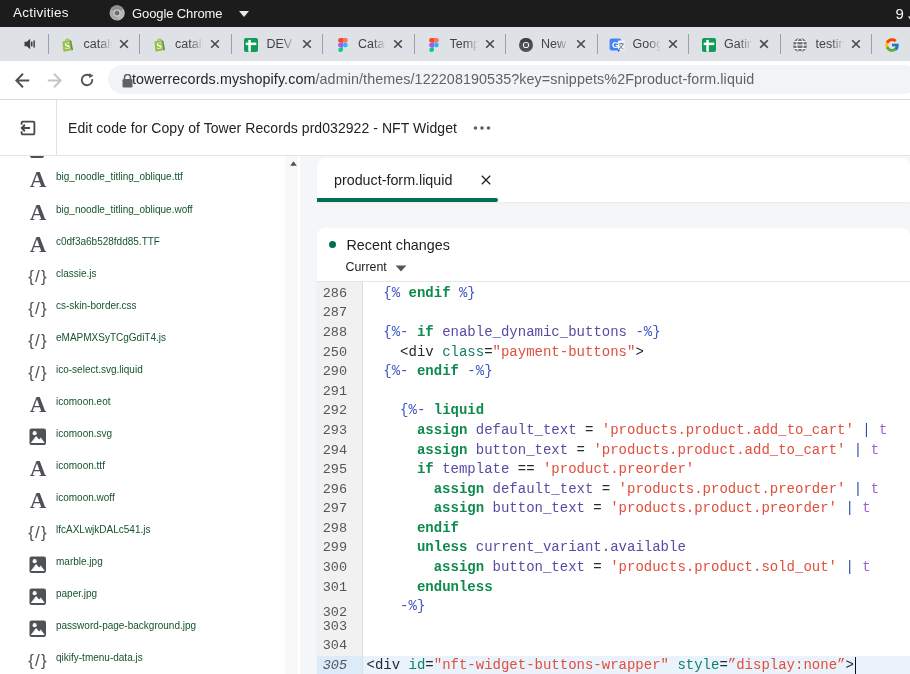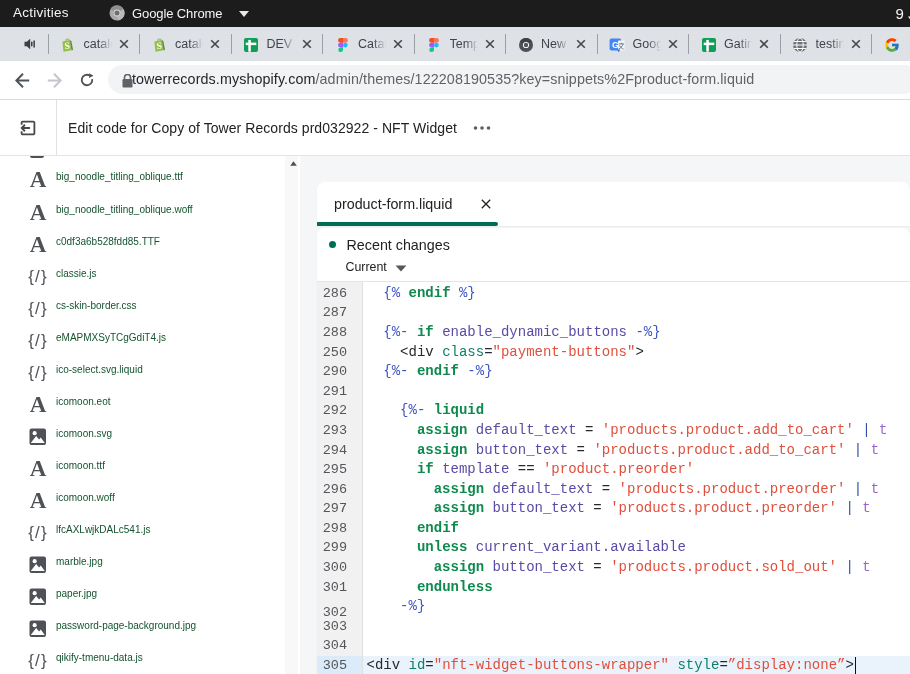--- a/index.html
+++ b/index.html
@@ -36,21 +36,21 @@
 
 #sidebar{left:0;top:156px;width:300px;height:518px;background:#fff;}
 .srow{left:0;width:300px;height:32px;}
 .sicon{left:28px;top:0;width:20px;height:32px;text-align:center;}
 .slabel{left:56px;top:7px;font-size:10px;color:#14532d;white-space:nowrap;}
 .fontA{font-family:"Liberation Serif",serif;font-weight:bold;font-size:23px;color:#4e5256;line-height:31px;}
 .codeI{font-size:17px;color:#51555a;line-height:31px;letter-spacing:1.2px;}
 #sscroll{left:285px;top:0;width:13px;height:518px;background:#f8f8f8;}
 
 
-#tabcard{left:317px;top:182px;width:593px;height:44.3px;background:#fff;border-radius:8px 8px 0 0;box-shadow:0 1px 2px rgba(0,0,0,0.05);}
+#tabcard{left:317px;top:158px;width:593px;height:44.3px;background:#fff;border-radius:8px 8px 0 0;box-shadow:0 1px 2px rgba(0,0,0,0.05);}
 #tabcard .tname{left:17px;top:14px;font-size:14.3px;color:#202223;}
 #tabcard .tclose{left:163px;top:15.5px;}
 #tabcard .greenbar{left:0;top:40.3px;width:181px;height:4px;background:#006e52;border-radius:0 2px 2px 0;}
 #edcard{left:317px;top:228px;width:593px;height:446px;background:#fff;border-radius:8px 8px 0 0;box-shadow:0 1px 2px rgba(0,0,0,0.05);}
 #edcard .dot{left:11.8px;top:12.6px;width:7.6px;height:7.6px;border-radius:50%;background:#006e52;}
 #edcard .rc{left:29.5px;top:8.8px;font-size:14.3px;color:#202223;}
 #edcard .cur{left:28.5px;top:32.3px;font-size:12.4px;color:#202223;}
 #edcard .hr{left:0;top:53.4px;width:593px;height:1px;background:#e4e5e7;}
 
 
@@ -361,21 +361,21 @@
       <div class="abs lnum" style="top:176.22px;">295</div>
       <div class="abs lnum" style="top:195.8px;">296</div>
       <div class="abs lnum" style="top:215.38px;">297</div>
       <div class="abs lnum" style="top:234.96px;">298</div>
       <div class="abs lnum" style="top:254.54px;">299</div>
       <div class="abs lnum" style="top:274.12px;">300</div>
       <div class="abs lnum" style="top:293.7px;">301</div>
       <div class="abs lnum" style="top:319px;">302</div>
       <div class="abs lnum" style="top:332.86px;">303</div>
       <div class="abs lnum" style="top:352.44px;">304</div>
-      <div class="abs lnum" style="top:372.02px;">305</div>
+      <div class="abs lnum" style="top:372.02px;font-style:italic;">305</div>
     </div>
     <div class="abs cline" style="top:0px;">  <span class="d">{%</span> <span class="k">endif</span> <span class="d">%}</span></div>
     <div class="abs cline" style="top:39.16px;">  <span class="d">{%-</span> <span class="k">if</span> <span class="v">enable_dynamic_buttons</span> <span class="d">-%}</span></div>
     <div class="abs cline" style="top:58.74px;">    &lt;div <span class="a">class</span>=<span class="s">"payment-buttons"</span>&gt;</div>
     <div class="abs cline" style="top:78.32px;">  <span class="d">{%-</span> <span class="k">endif</span> <span class="d">-%}</span></div>
     <div class="abs cline" style="top:117.48px;">    <span class="d">{%-</span> <span class="k">liquid</span></div>
     <div class="abs cline" style="top:137.06px;">      <span class="k">assign</span> <span class="v">default_text</span> = <span class="s">'products.product.add_to_cart'</span> <span class="o">|</span> <span class="f">t</span></div>
     <div class="abs cline" style="top:156.64px;">      <span class="k">assign</span> <span class="v">button_text</span> = <span class="s">'products.product.add_to_cart'</span> <span class="o">|</span> <span class="f">t</span></div>
     <div class="abs cline" style="top:176.22px;">      <span class="k">if</span> <span class="v">template</span> == <span class="s">'product.preorder'</span></div>
     <div class="abs cline" style="top:195.8px;">        <span class="k">assign</span> <span class="v">default_text</span> = <span class="s">'products.product.preorder'</span> <span class="o">|</span> <span class="f">t</span></div>

